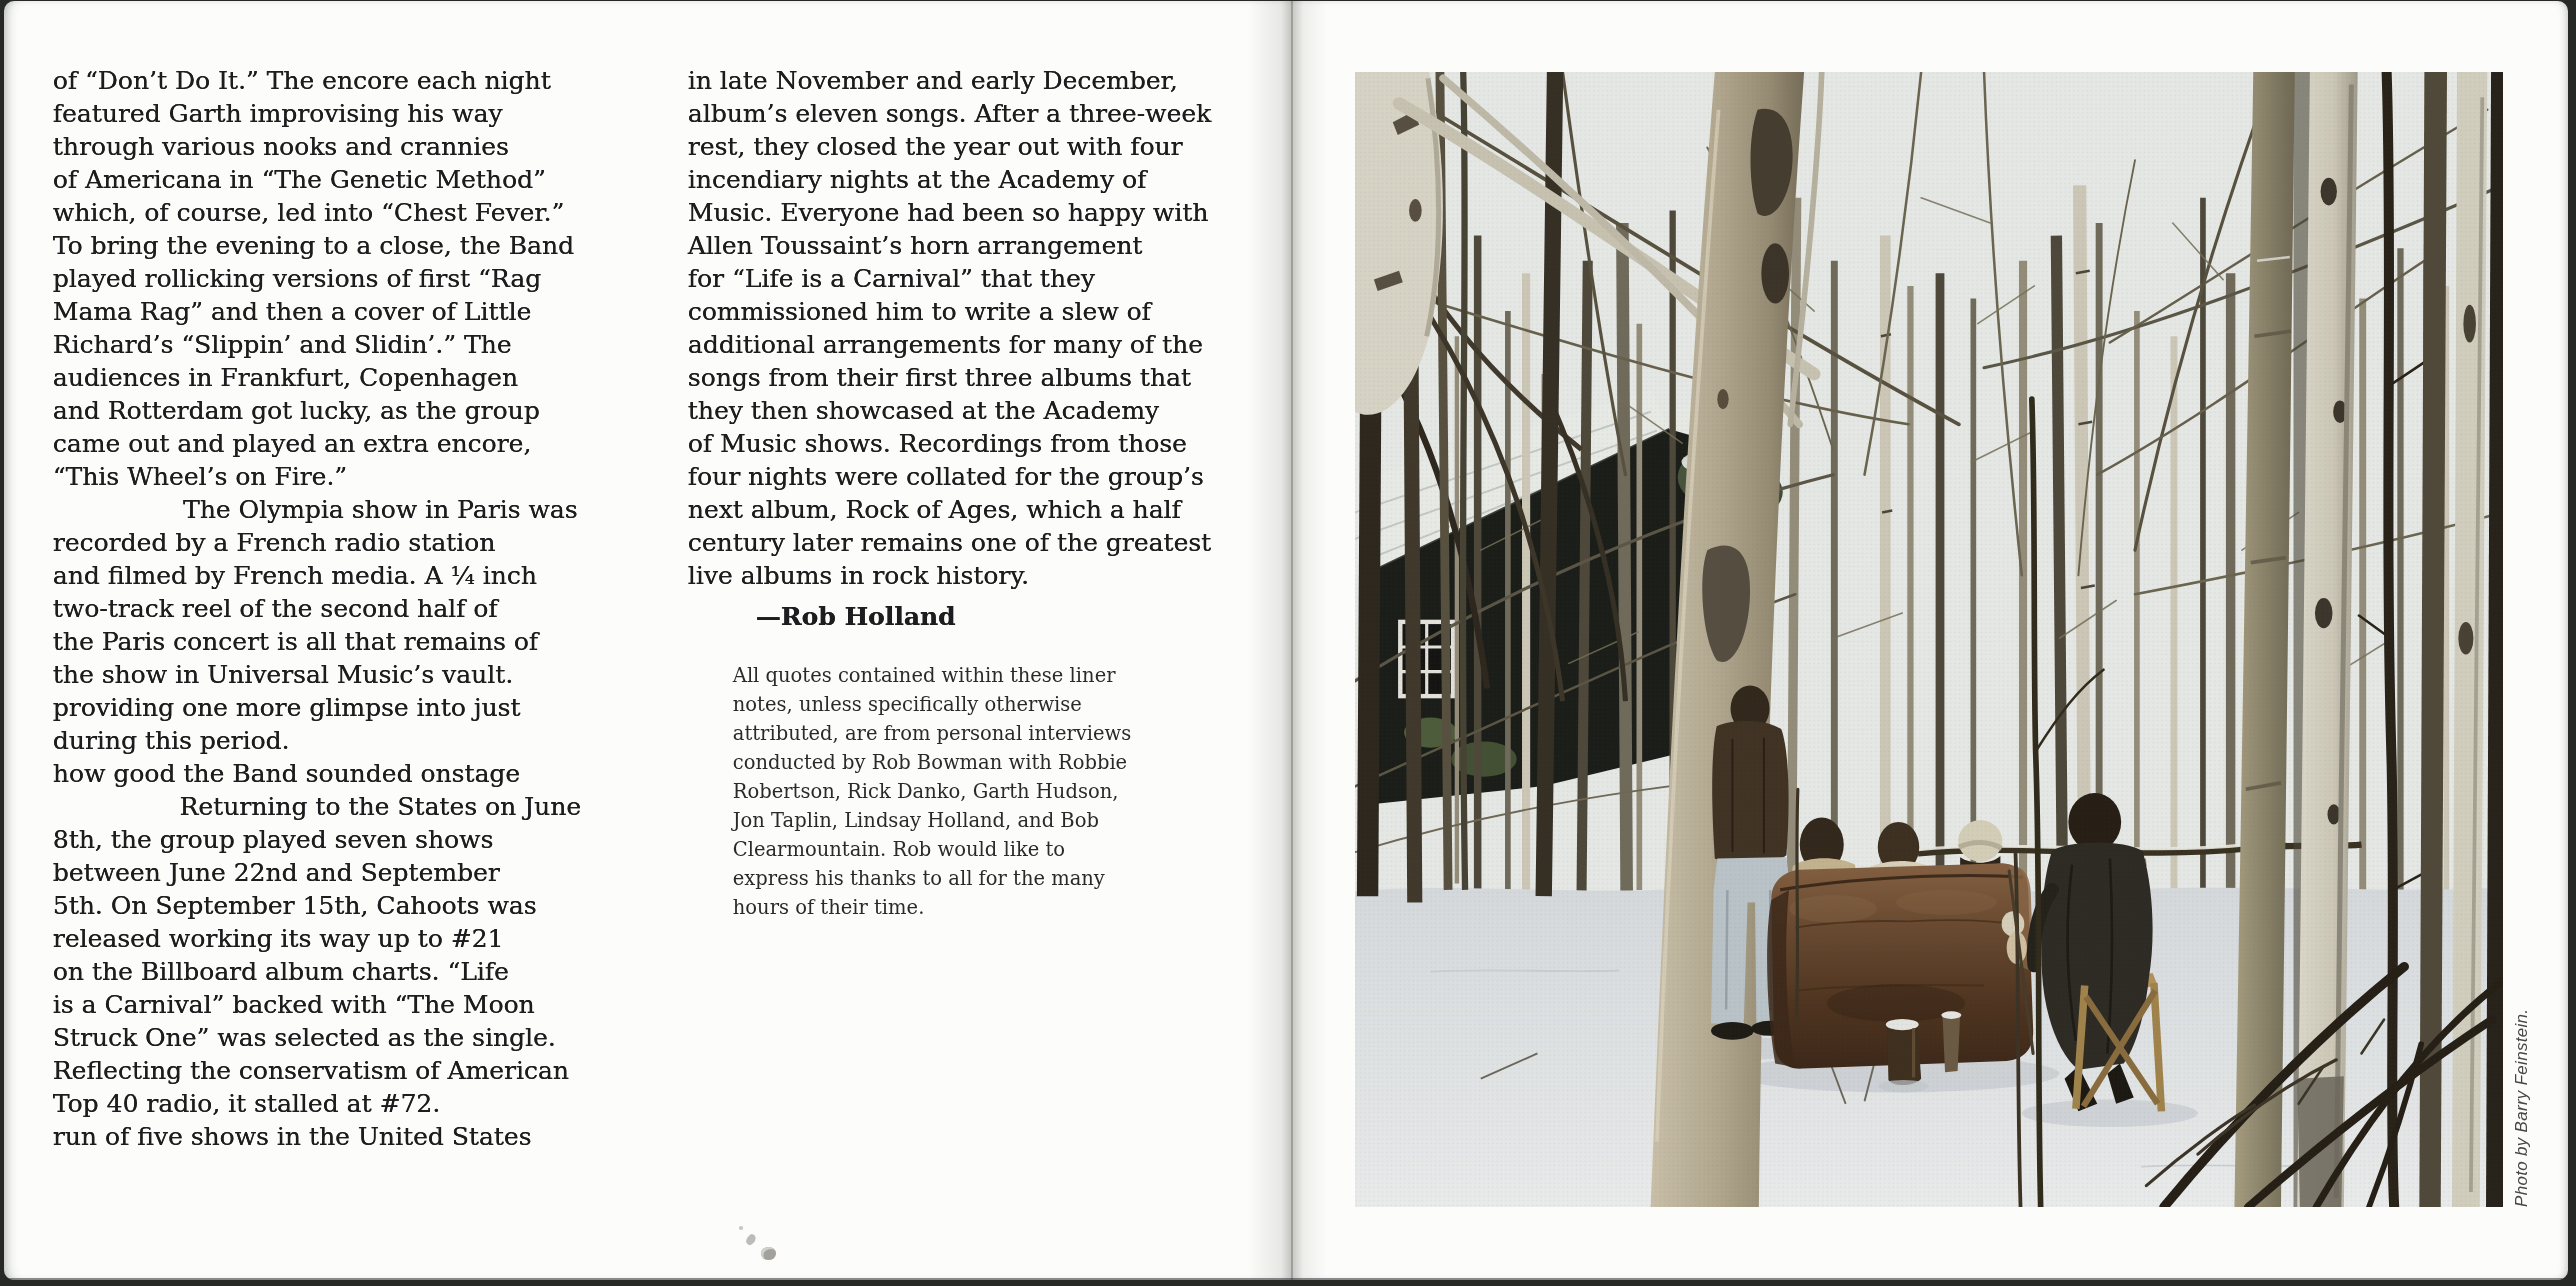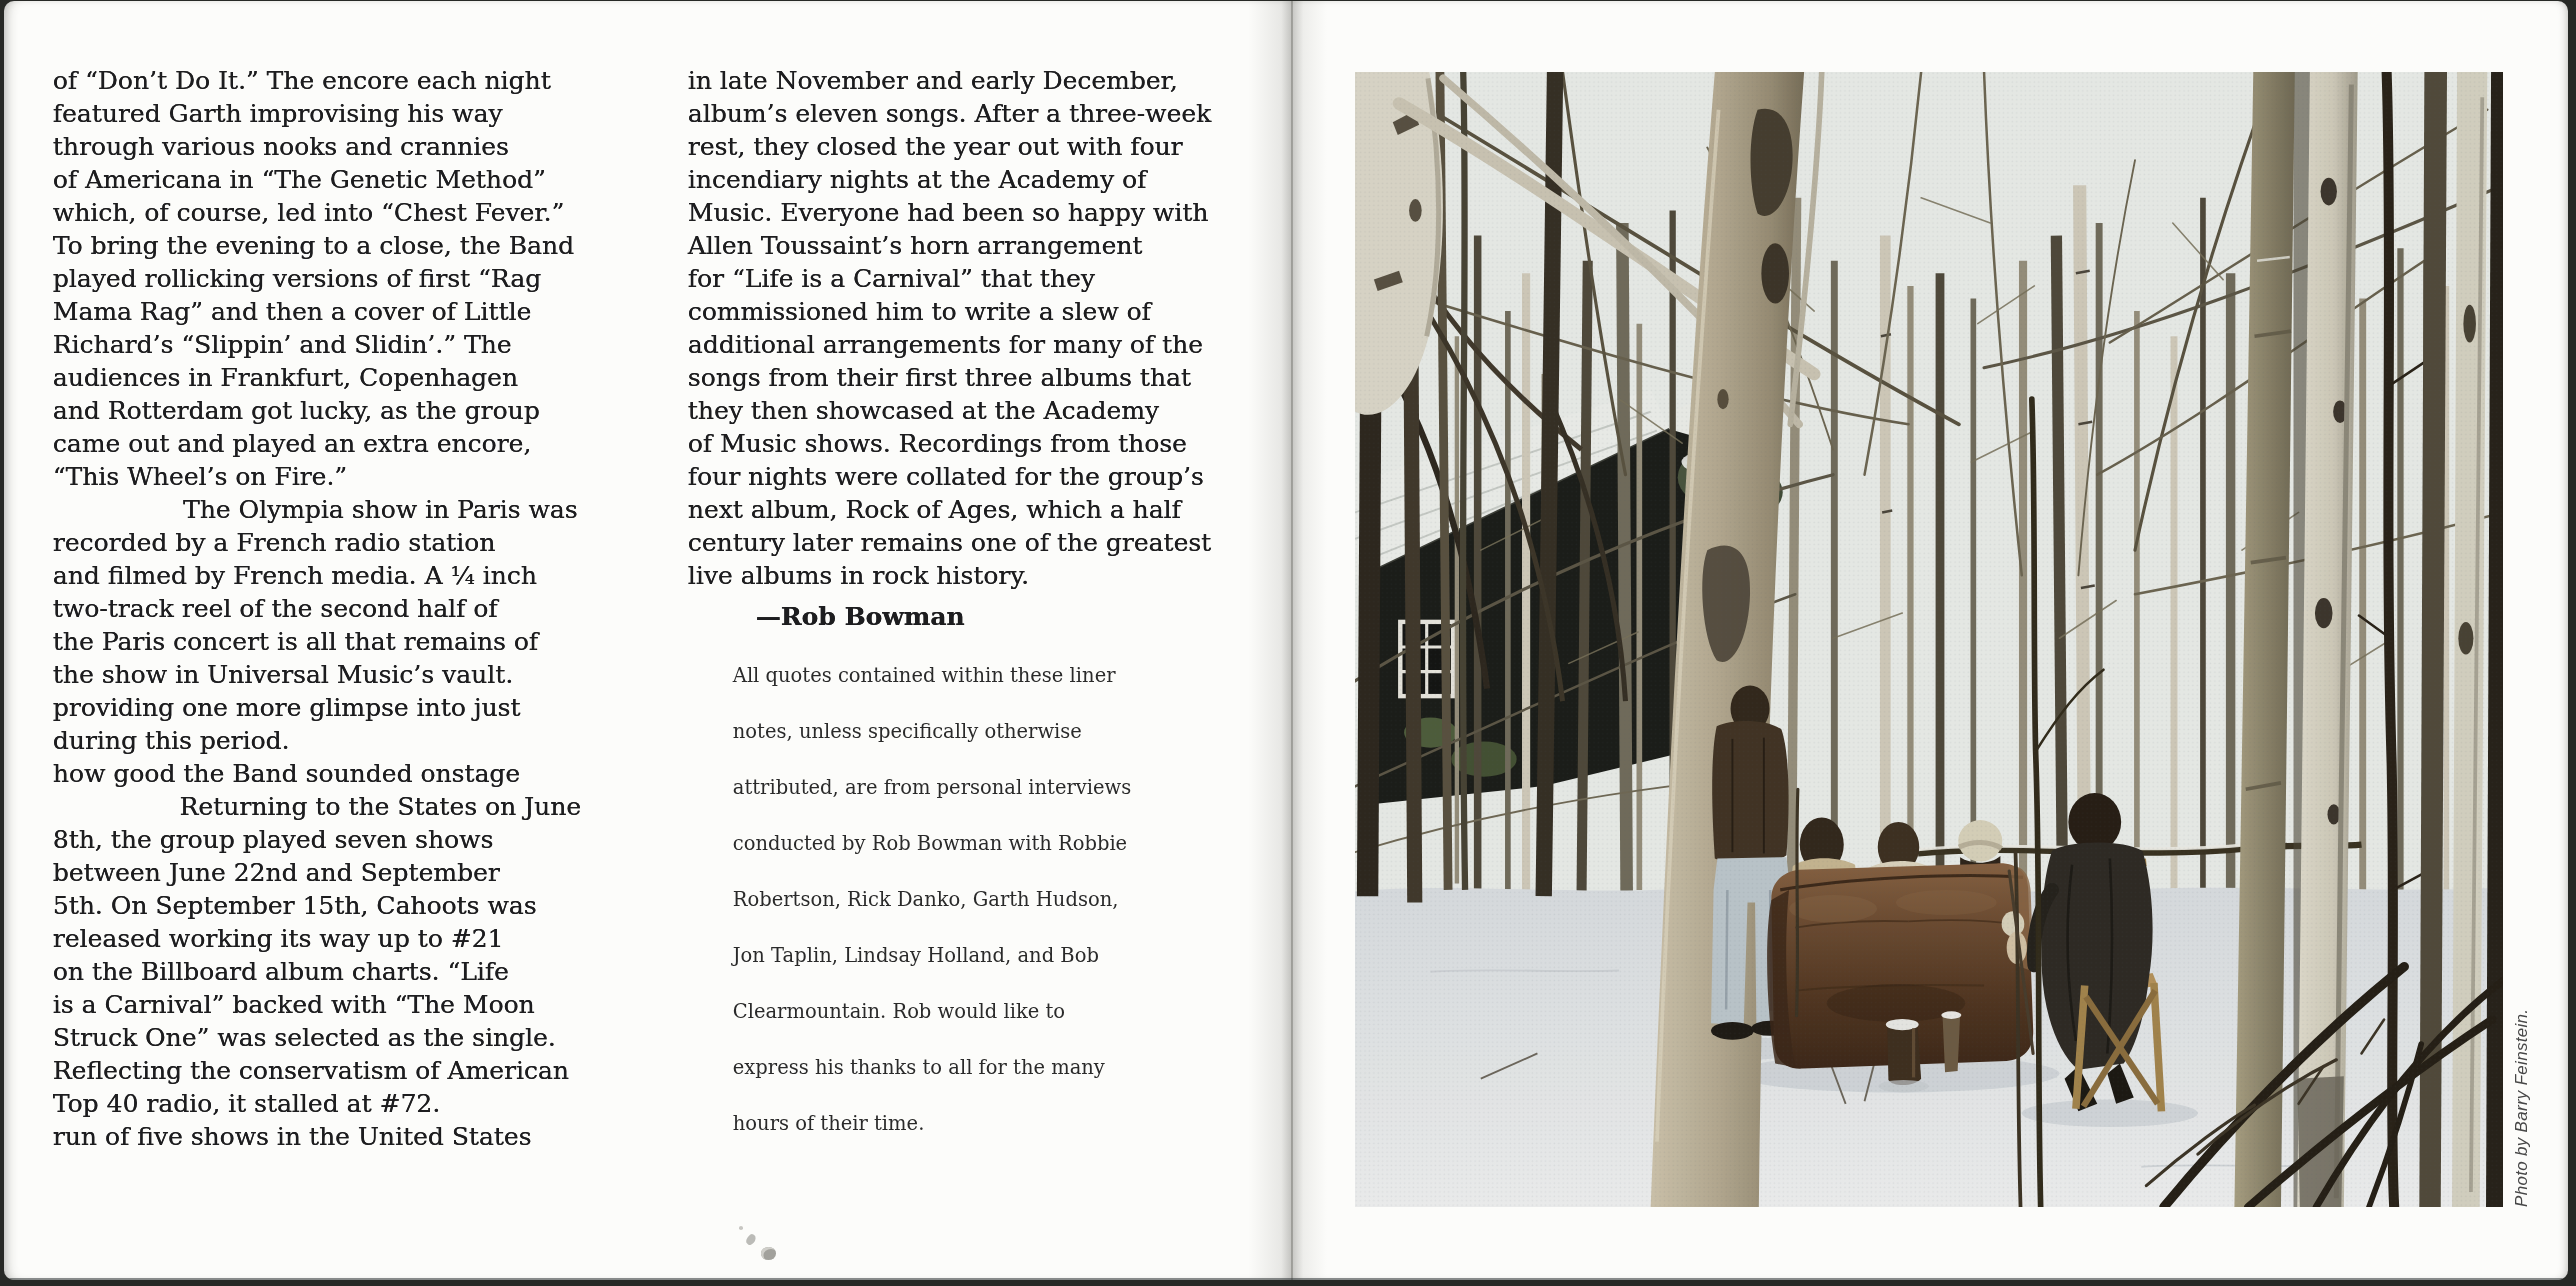--- a/index.html
+++ b/index.html
@@ -11,21 +11,21 @@
   .col{position:absolute;top:63px;color:var(--ink,#1d1d1f);font-size:25px;}
   .col .line{height:33px;line-height:33px;white-space:pre;text-shadow:0.2px 0 0 currentColor;}
   .col .line.indent{padding-left:81px;text-align:center;}
   #col-1{left:49px;width:574px;}
   #col-2{left:684px;width:597px;}
   .s-r{font-style:normal;}
   .s-i{}
   .s-b{font-weight:bold;}
   .para.byline{margin-top:7.5px;margin-left:68px;}
   .para.note{margin-left:45px;margin-top:28px;color:var(--note_ink,#2a2a2a);}
-  .para.note .line{height:29px;line-height:29px;font-size:19.5px;font-style:italic;text-shadow:none;margin-top:27px;}
+  .para.note .line{height:29px;line-height:29px;font-size:19.5px;font-style:italic;text-shadow:none;}
   .gutter{position:absolute;left:1244px;top:0;width:79px;height:100%;
     background:linear-gradient(90deg, rgba(110,110,102,0) 0%, rgba(92,92,85,.13) 42%, rgba(64,64,58,.30) 55%, rgba(110,110,102,.10) 70%, rgba(110,110,102,0) 100%);}
   .crease{position:absolute;left:1287px;top:0;width:1.9px;height:100%;background:rgba(70,70,62,.30);}
   .photo{position:absolute;left:1351px;top:71px;width:1148px;height:1135px;}
   .photo svg{display:block;width:100%;height:100%;}
   .caption{position:absolute;left:2508px;top:1206px;transform:rotate(-90deg);transform-origin:0 0;
     font-family:"Liberation Sans", sans-serif;font-style:italic;font-size:17px;letter-spacing:0.3px;
     color:var(--caption_ink,#474747);white-space:nowrap;}
   .smudge-a{position:absolute;left:743px;top:1233px;width:7.5px;height:11.3px;background:#a5a5a0;
     border-radius:40% 60% 50% 50%;transform:rotate(38deg);opacity:.75;}
@@ -102,21 +102,21 @@
           <div class="line"><span class="s-r">additional arrangements for many of the</span></div>
           <div class="line"><span class="s-r">songs from their first three albums that</span></div>
           <div class="line"><span class="s-r">they then showcased at the Academy</span></div>
           <div class="line"><span class="s-r">of Music shows. Recordings from those</span></div>
           <div class="line"><span class="s-r">four nights were collated for the group’s</span></div>
           <div class="line"><span class="s-r">next album, </span><span class="s-i">Rock of Ages</span><span class="s-r">, which a half</span></div>
           <div class="line"><span class="s-r">century later remains one of the greatest</span></div>
           <div class="line"><span class="s-r">live albums in rock history.</span></div>
         </div>
         <div class="para byline">
-          <div class="line"><span class="s-b">—Rob Bowman</span></div>
+          <div class="line"><span class="s-b">—Rob Holland</span></div>
         </div>
         <div class="para note">
           <div class="line"><span class="s-r">All quotes contained within these liner</span></div>
           <div class="line"><span class="s-r">notes, unless specifically otherwise</span></div>
           <div class="line"><span class="s-r">attributed, are from personal interviews</span></div>
           <div class="line"><span class="s-r">conducted by Rob Bowman with Robbie</span></div>
           <div class="line"><span class="s-r">Robertson, Rick Danko, Garth Hudson,</span></div>
           <div class="line"><span class="s-r">Jon Taplin, Lindsay Holland, and Bob</span></div>
           <div class="line"><span class="s-r">Clearmountain. Rob would like to</span></div>
           <div class="line"><span class="s-r">express his thanks to all for the many</span></div>

